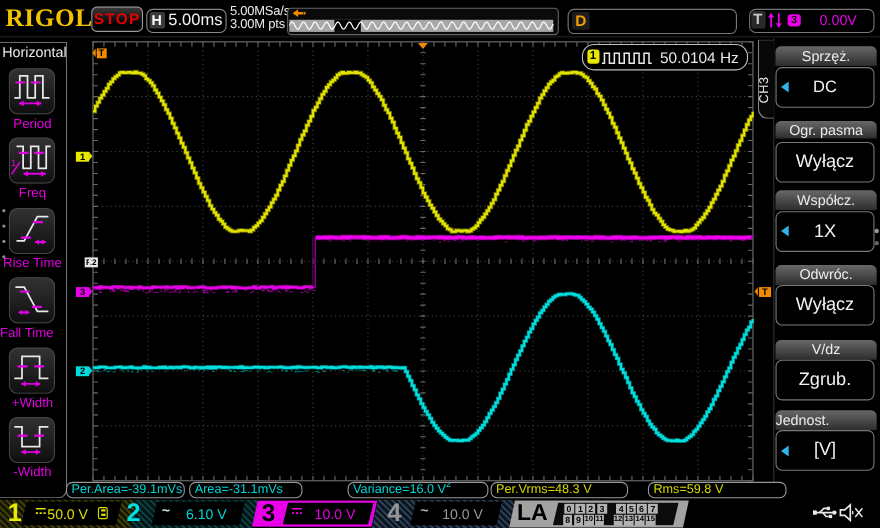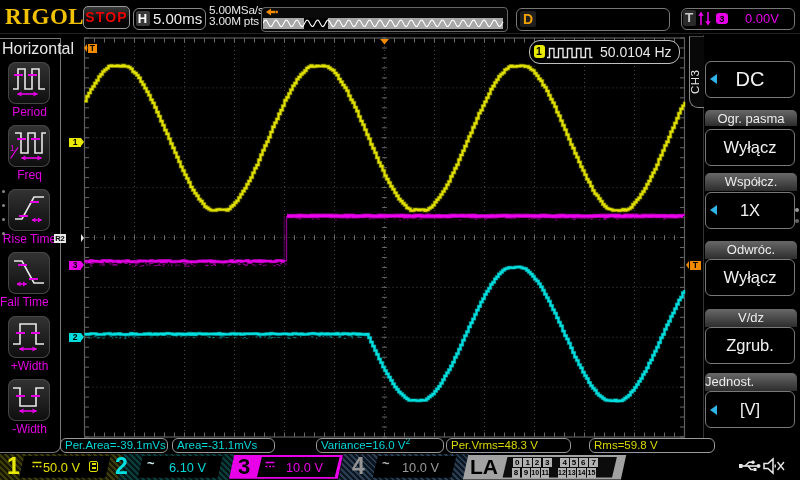--- a/index.html
+++ b/index.html
@@ -278,21 +278,21 @@
     <div style="position:absolute;left:520px;top:10.5px;width:16px;height:16px;background:#1e1e1e;border-radius:2px;color:#f0a000;font-size:14px;font-weight:bold;text-align:center;line-height:16px">D</div>
     <div style="position:absolute;left:680.5px;top:7.5px;width:112px;height:20.5px;border:1.3px solid #777;border-radius:6px;background:#000"></div>
     <div style="position:absolute;left:682.5px;top:9.5px;width:13px;height:16px;background:#2a2a2a;border-radius:2px;color:#c8c8c8;font-size:13.5px;font-weight:bold;text-align:center;line-height:16px">T</div>
     <svg width="16" height="15" viewBox="0 0 16 15" style="position:absolute;left:697px;top:10.5px">
       <path d="M4,14V3.5M11,1V11.5" stroke="#e800e8" stroke-width="1.6"></path>
       <path d="M4,0.5L1.2,4.8H6.8Z M11,14.5L8.2,10.2H13.8Z" fill="#e800e8"></path>
     </svg>
     <div style="position:absolute;left:716px;top:12.5px;width:12px;height:11px;background:#e800e8;border-radius:3px;color:#000;font-size:9.5px;font-weight:bold;text-align:center;line-height:11px">3</div>
     <div style="position:absolute;left:745px;top:10.5px;color:#e800e8;font-size:13px">0.00V</div>
 <div style="position:absolute;left:0;top:37.5px;width:59.5px;height:413px;border-right:1.3px solid #777;border-top:1.3px solid #777;border-bottom:1.3px solid #777;border-bottom-right-radius:8px"></div>
-    <div style="position:absolute;left:2px;top:40px;width:56px;text-align:left;color:#e8e8e8;font-size:16px">Horizontal</div>
+    <div style="position:absolute;left:2px;top:40px;width:56px;text-align:left;color:#e8e8e8;font-size:13px">Horizontal</div>
     <div style="position:absolute;left:8px;top:61.5px;width:42px;height:42px;border-radius:8px;background:linear-gradient(#333,#0e0e0e);box-shadow:inset 0 0 0 1px #454545"><svg width="42" height="42" viewBox="0 0 42 42">
 <path d="M5,27H10V7H17V27H24V7H31V27H37" stroke="#e8e8e8" stroke-width="1.6" fill="none"></path>
 <path d="M6,13H15M20,13H29" stroke="#e400e4" stroke-width="2.0"></path>
 <path d="M9.5,32H29.5" stroke="#e000e0" stroke-width="1.7"></path>
 <path d="M9,32l4.5,-2.6v5.2zM30,32l-4.5,-2.6v5.2z" fill="#e000e0"></path>
 </svg></div>
     <div style="position:absolute;left:0px;top:104.5px;width:59px;text-align:center;color:#e000e0;font-size:12px;white-space:nowrap">Period</div>
     <div style="position:absolute;left:8px;top:125px;width:42px;height:42px;border-radius:8px;background:linear-gradient(#333,#0e0e0e);box-shadow:inset 0 0 0 1px #454545"><svg width="42" height="42" viewBox="0 0 42 42">
 <path d="M7,8H13V28H20V8H27V28H34V8H38" stroke="#e8e8e8" stroke-width="1.6" fill="none"></path>
 <path d="M9,14H18M23,14H32" stroke="#e400e4" stroke-width="2.0"></path>
@@ -330,39 +330,40 @@
 <path d="M11,32l4.5,-2.6v5.2zM29,32l-4.5,-2.6v5.2z" fill="#e000e0"></path>
 </svg></div>
     <div style="position:absolute;left:0px;top:422px;width:59px;text-align:center;color:#e000e0;font-size:12px;white-space:nowrap">-Width</div>
     <div style="position:absolute;left:2px;top:190px;width:3px;height:3px;border-radius:50%;background:#888"></div>
     <div style="position:absolute;left:2px;top:204px;width:3px;height:3px;border-radius:50%;background:#888"></div>
     <div style="position:absolute;left:2px;top:218px;width:3px;height:3px;border-radius:50%;background:#888"></div>
     <div style="position:absolute;left:2px;top:232px;width:3px;height:3px;border-radius:50%;background:#888"></div>
 <div style="position:absolute;left:702.5px;top:35px;width:1px;height:415px;background:#333"></div>
     <div style="position:absolute;left:688.5px;top:36px;width:14px;height:70px;border-left:1.3px solid #888;border-bottom:1.3px solid #888;border-top:1.3px solid #444;border-bottom-left-radius:9px;background:#080808"></div>
     <div style="position:absolute;left:689px;top:64px;width:14px;height:30px;color:#e8e8e8;font-size:11.5px;writing-mode:vertical-rl;transform:rotate(180deg);letter-spacing:0.5px">CH3</div>
-    <div style="position:absolute;left:705px;top:60.5px;width:88px;height:35px;background:#000;border:1.7px solid #787878;border-radius:6px;text-align:center;color:#f2f2f2;font-size:20px;line-height:35px">DC</div>
+    <div style="position:absolute;left:705px;top:42px;width:92px;height:18px;background:linear-gradient(#686868,#2d2d2d);border-radius:5px 5px 0 0;text-align:center;color:#ececec;font-size:13px;line-height:18px">Sprzęż.</div>
+    <div style="position:absolute;left:705px;top:60.5px;width:88px;height:35px;background:#000;border:1.7px solid #787878;border-radius:6px;text-align:center;color:#f2f2f2;font-size:15px;line-height:35px">DC</div>
     <div style="position:absolute;left:709.5px;top:74px;width:0;height:0;border-right:7.5px solid #2fb3e8;border-top:5.5px solid transparent;border-bottom:5.5px solid transparent"></div>
     <div style="position:absolute;left:705px;top:110px;width:92px;height:16px;background:linear-gradient(#686868,#2d2d2d);border-radius:5px 5px 0 0;text-align:center;color:#ececec;font-size:13px;line-height:18px">Ogr. pasma</div>
     <div style="position:absolute;left:705px;top:128.5px;width:88px;height:35px;background:#000;border:1.7px solid #787878;border-radius:6px;text-align:center;color:#f2f2f2;font-size:16.5px;line-height:35px">Wyłącz</div>
     <div style="position:absolute;left:705px;top:173px;width:92px;height:18px;background:linear-gradient(#686868,#2d2d2d);border-radius:5px 5px 0 0;text-align:center;color:#ececec;font-size:13px;line-height:18px">Współcz.</div>
     <div style="position:absolute;left:705px;top:191.5px;width:88px;height:35px;background:#000;border:1.7px solid #787878;border-radius:6px;text-align:center;color:#f2f2f2;font-size:16.5px;line-height:35px">1X</div>
     <div style="position:absolute;left:709.5px;top:205px;width:0;height:0;border-right:7.5px solid #2fb3e8;border-top:5.5px solid transparent;border-bottom:5.5px solid transparent"></div>
     <div style="position:absolute;left:705px;top:240.5px;width:92px;height:18px;background:linear-gradient(#686868,#2d2d2d);border-radius:5px 5px 0 0;text-align:center;color:#ececec;font-size:13px;line-height:18px">Odwróc.</div>
     <div style="position:absolute;left:705px;top:259.0px;width:88px;height:35px;background:#000;border:1.7px solid #787878;border-radius:6px;text-align:center;color:#f2f2f2;font-size:16.5px;line-height:35px">Wyłącz</div>
     <div style="position:absolute;left:705px;top:308.5px;width:92px;height:18px;background:linear-gradient(#686868,#2d2d2d);border-radius:5px 5px 0 0;text-align:center;color:#ececec;font-size:13px;line-height:18px">V/dz</div>
     <div style="position:absolute;left:705px;top:327.0px;width:88px;height:35px;background:#000;border:1.7px solid #787878;border-radius:6px;text-align:center;color:#f2f2f2;font-size:16.5px;line-height:35px">Zgrub.</div>
     <div style="position:absolute;left:705px;top:372.5px;width:92px;height:18px;background:linear-gradient(#686868,#2d2d2d);border-radius:5px 5px 0 0;text-align:left;color:#ececec;font-size:13px;line-height:18px">Jednost.</div>
     <div style="position:absolute;left:705px;top:391.0px;width:88px;height:35px;background:#000;border:1.7px solid #787878;border-radius:6px;text-align:center;color:#f2f2f2;font-size:16.5px;line-height:35px">[V]</div>
     <div style="position:absolute;left:709.5px;top:404.5px;width:0;height:0;border-right:7.5px solid #2fb3e8;border-top:5.5px solid transparent;border-bottom:5.5px solid transparent"></div>
     <div style="position:absolute;left:795px;top:208px;width:4px;height:4px;border-radius:50%;background:#999"></div>
     <div style="position:absolute;left:795px;top:219px;width:4px;height:4px;border-radius:50%;background:#666"></div>
 <div style="position:absolute;left:69px;top:138.0px;width:12.0px;height:9px;background:#e8e800;color:#000;font-size:8.5px;font-weight:bold;text-align:center;line-height:9px">1</div>
     <div style="position:absolute;left:81.0px;top:138.0px;width:0;height:0;border-left:3.5px solid #e8e800;border-top:4.5px solid transparent;border-bottom:4.5px solid transparent"></div>
-    <div style="position:absolute;left:54px;top:234.0px;width:12.0px;height:9px;background:#e8e8e8;color:#000;font-size:7.5px;font-weight:bold;text-align:center;line-height:9px">R2</div>
+    <div style="position:absolute;left:77px;top:234.0px;width:12.0px;height:9px;background:#e8e8e8;color:#000;font-size:7.5px;font-weight:bold;text-align:center;line-height:9px">R2</div>
     <div style="position:absolute;left:81.0px;top:234.0px;width:0;height:0;border-left:3.5px solid #e8e8e8;border-top:4.5px solid transparent;border-bottom:4.5px solid transparent"></div>
     <div style="position:absolute;left:69px;top:261.3px;width:12.0px;height:9px;background:#e800e8;color:#000;font-size:8.5px;font-weight:bold;text-align:center;line-height:9px">3</div>
     <div style="position:absolute;left:81.0px;top:261.3px;width:0;height:0;border-left:3.5px solid #e800e8;border-top:4.5px solid transparent;border-bottom:4.5px solid transparent"></div>
     <div style="position:absolute;left:69px;top:333.0px;width:12.0px;height:9px;background:#00dcdc;color:#000;font-size:8.5px;font-weight:bold;text-align:center;line-height:9px">2</div>
     <div style="position:absolute;left:81.0px;top:333.0px;width:0;height:0;border-left:3.5px solid #00dcdc;border-top:4.5px solid transparent;border-bottom:4.5px solid transparent"></div>
 <div style="position:absolute;left:87.5px;top:44px;width:9.5px;height:9px;background:#f08a00;color:#000;font-size:8.5px;font-weight:bold;text-align:center;line-height:9px">T</div>
     <div style="position:absolute;left:84px;top:44px;width:0;height:0;border-right:3.5px solid #f08a00;border-top:4.5px solid transparent;border-bottom:4.5px solid transparent"></div>
     <div style="position:absolute;left:689.5px;top:261px;width:11.5px;height:9px;background:#f08a00;color:#000;font-size:8.5px;font-weight:bold;text-align:center;line-height:9px">T</div>
     <div style="position:absolute;left:686px;top:261px;width:0;height:0;border-right:3.5px solid #f08a00;border-top:4.5px solid transparent;border-bottom:4.5px solid transparent"></div>
 <div style="position:absolute;left:529px;top:40px;width:149px;height:22px;background:#000;border:1.8px solid #c0c0c0;border-radius:11px"></div>

